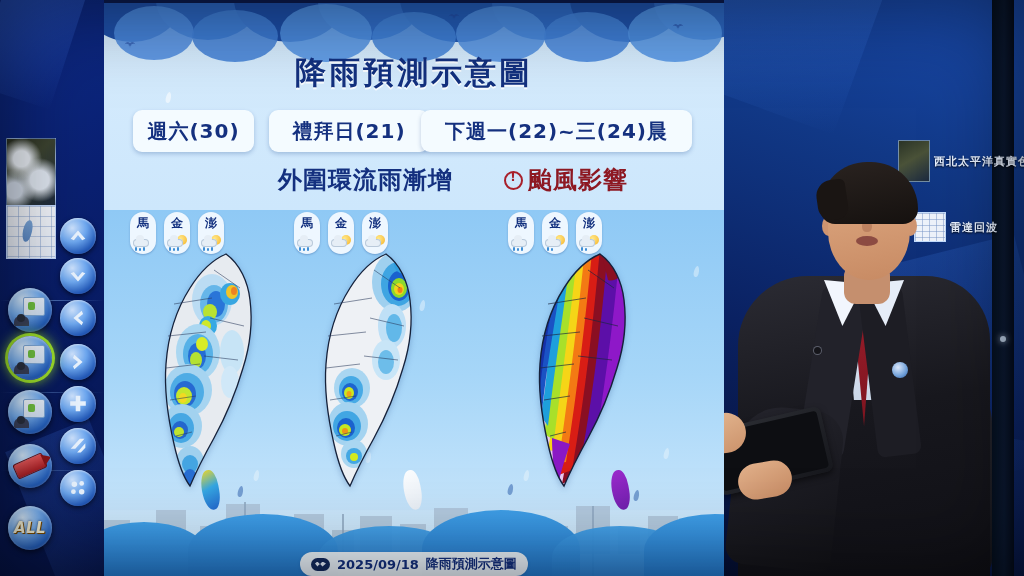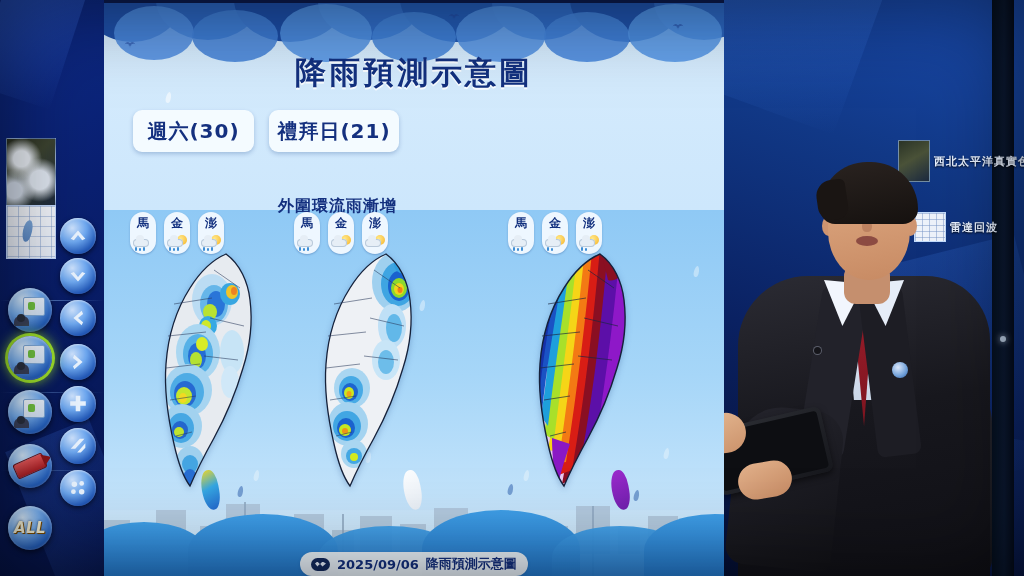--- a/index.html
+++ b/index.html
@@ -80,25 +80,25 @@
 
   .wx-title{position:absolute;left:0;top:52px;width:620px;text-align:center;
     font-size:31px;font-weight:bold;color:#12307f;letter-spacing:3px;
     text-shadow:0 2px 0 rgba(255,255,255,.85);}
 
   .chips{position:absolute;left:0;top:110px;width:620px;height:42px;}
   .chip{position:absolute;height:42px;border-radius:9px;background:#f4fbff;
     box-shadow:0 2px 4px rgba(20,60,130,.25);display:flex;align-items:center;justify-content:center;
     font-size:20px;font-weight:bold;color:#14307f;letter-spacing:1px;}
   .chip.c1{left:29px;width:121px;}
-  .chip.c2{left:165px;width:130px;}
+  .chip.c2{left:165px;width:160px;}
   .chip.c3{left:317px;width:271px;}
 
   .subs{position:absolute;left:0;top:164px;width:620px;height:26px;}
-  .sub{position:absolute;font-size:16px;font-weight:bold;letter-spacing:1px;margin-top:32px;}
+  .sub{position:absolute;font-size:24px;font-weight:bold;letter-spacing:1px;}
   .sub.s1{left:174px;color:#14307f;}
   .sub.s2{left:400px;color:#8d1822;display:flex;align-items:center;gap:5px;}
   .warn-ico{display:inline-block;width:15px;height:15px;border-radius:50%;border:2px solid #a8202b;
     position:relative;}
   .warn-ico:after{content:"!";position:absolute;left:0;right:0;top:-3px;text-align:center;
     font-size:12px;font-weight:bold;color:#a8202b;line-height:15px;}
 
   
   .caps{position:absolute;height:42px;}
   .cap{position:absolute;width:26px;height:42px;border-radius:13px;background:#eef7ff;
@@ -349,24 +349,29 @@
     <div class="drop" style="left:150px;top:470px;opacity:.6;"></div>
     <div class="drop" style="left:262px;top:452px;opacity:.55;"></div>
     <div class="drop" style="left:420px;top:470px;opacity:.6;"></div>
     <div class="drop" style="left:560px;top:448px;opacity:.6;"></div>
 
     <div class="wx-title">降雨預測示意圖</div>
 
     <div class="chips">
       <div class="chip c1">週六(30)</div>
       <div class="chip c2">禮拜日(21)</div>
+      <div class="chip c3">下週一(22)~三(24)晨</div>
     </div>
 
     <div class="subs">
       <div class="sub s1">外圍環流雨漸增</div>
+      <div class="sub s2">
+        <span class="warn-ico"></span>
+        <span>颱風影響</span>
+      </div>
     </div>
 
     <div class="caps" style="left:26px;top:212px;">
       <div class="cap" style="left:0;">
         <div class="ch">馬</div>
         <div class="ic">
             <div class="cld"></div>
             <div class="rn"></div>
             <div class="rn r2"></div>
             <div class="rn r3"></div>
@@ -632,21 +637,21 @@
       <div class="umb" style="left:84px;width:150px;height:74px;"></div>
       <div class="umb" style="left:214px;width:142px;height:62px;opacity:.95;"></div>
       <div class="umb" style="left:318px;width:158px;height:78px;"></div>
       <div class="umb" style="left:448px;width:136px;height:62px;opacity:.95;"></div>
       <div class="umb" style="left:540px;width:142px;height:74px;"></div>
     </div>
 
 
     <div class="credit">
       <span class="logo"></span>
-      <span class="txt">2025/09/06</span>
+      <span class="txt">2025/09/18</span>
       <span class="txt">降雨預測示意圖</span>
     </div>
   </div>
 
   <div class="topbar"></div>
 
   <div class="right">
     <div class="rbg"></div>
     <div class="rfacet" style="left:-30px;top:-40px;width:170px;height:150px;transform:rotate(20deg);"></div>
     <div class="rfacet" style="left:160px;top:250px;width:160px;height:230px;transform:rotate(-14deg);opacity:.55;"></div>

